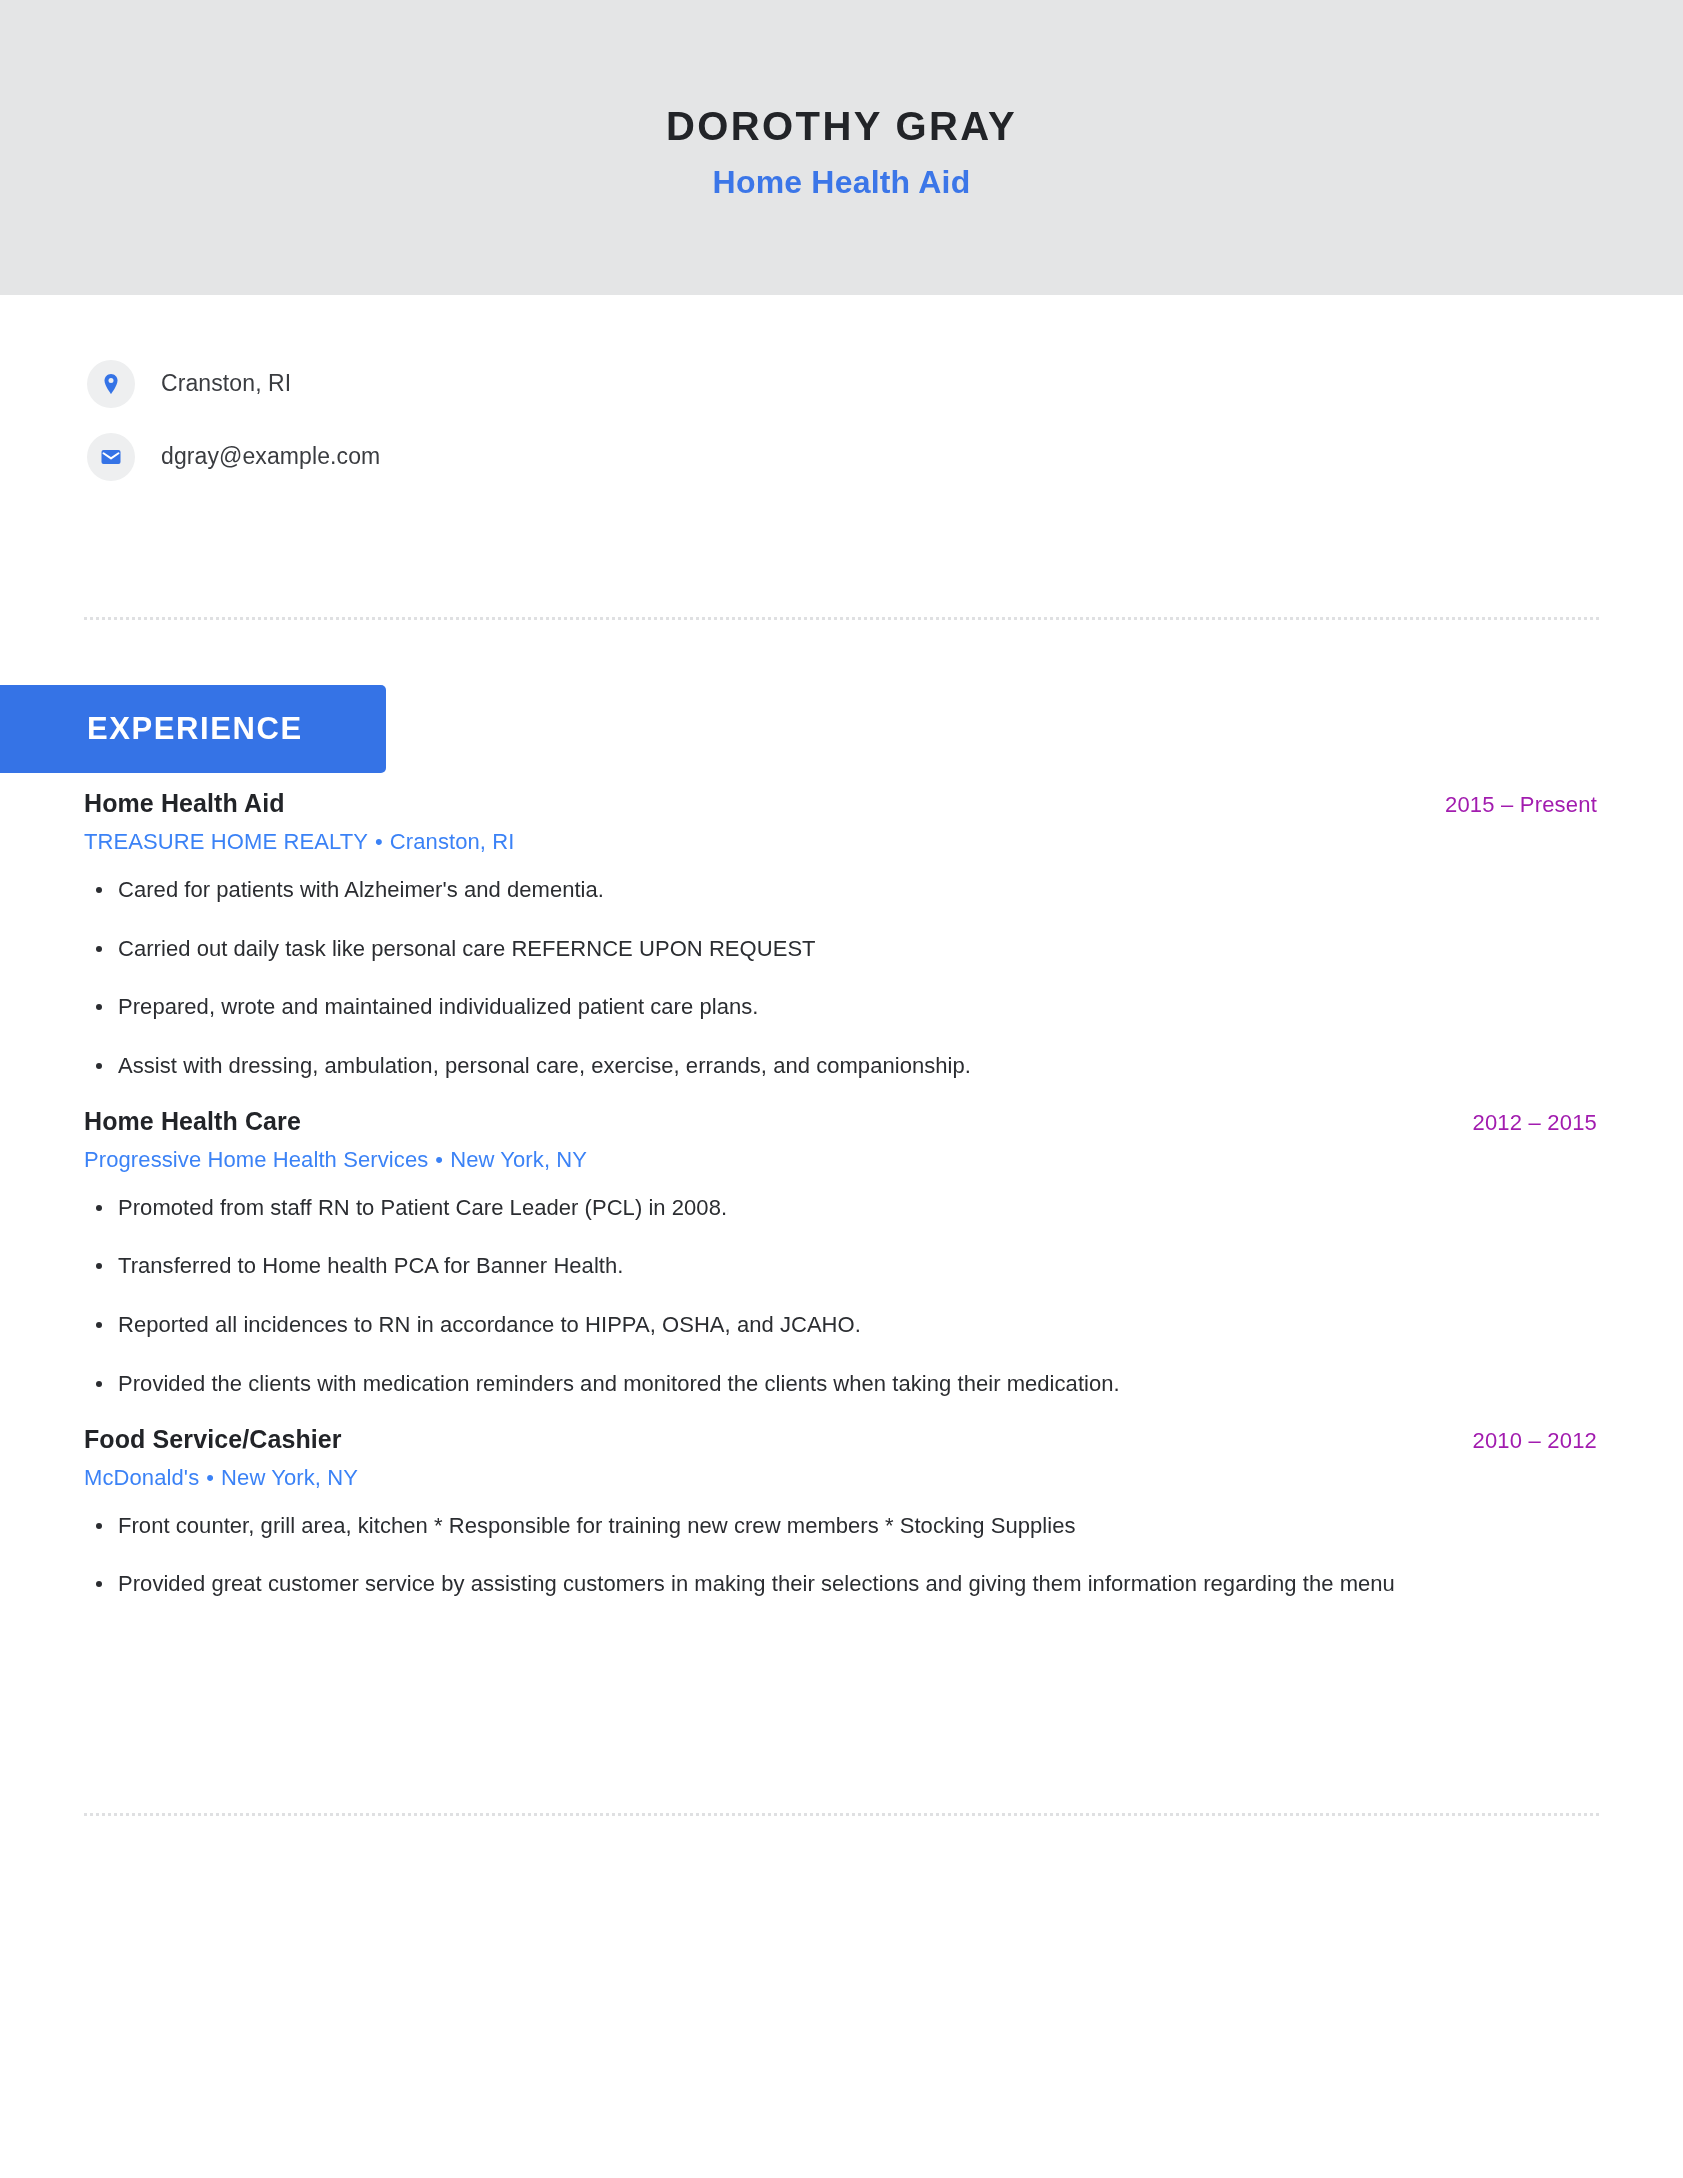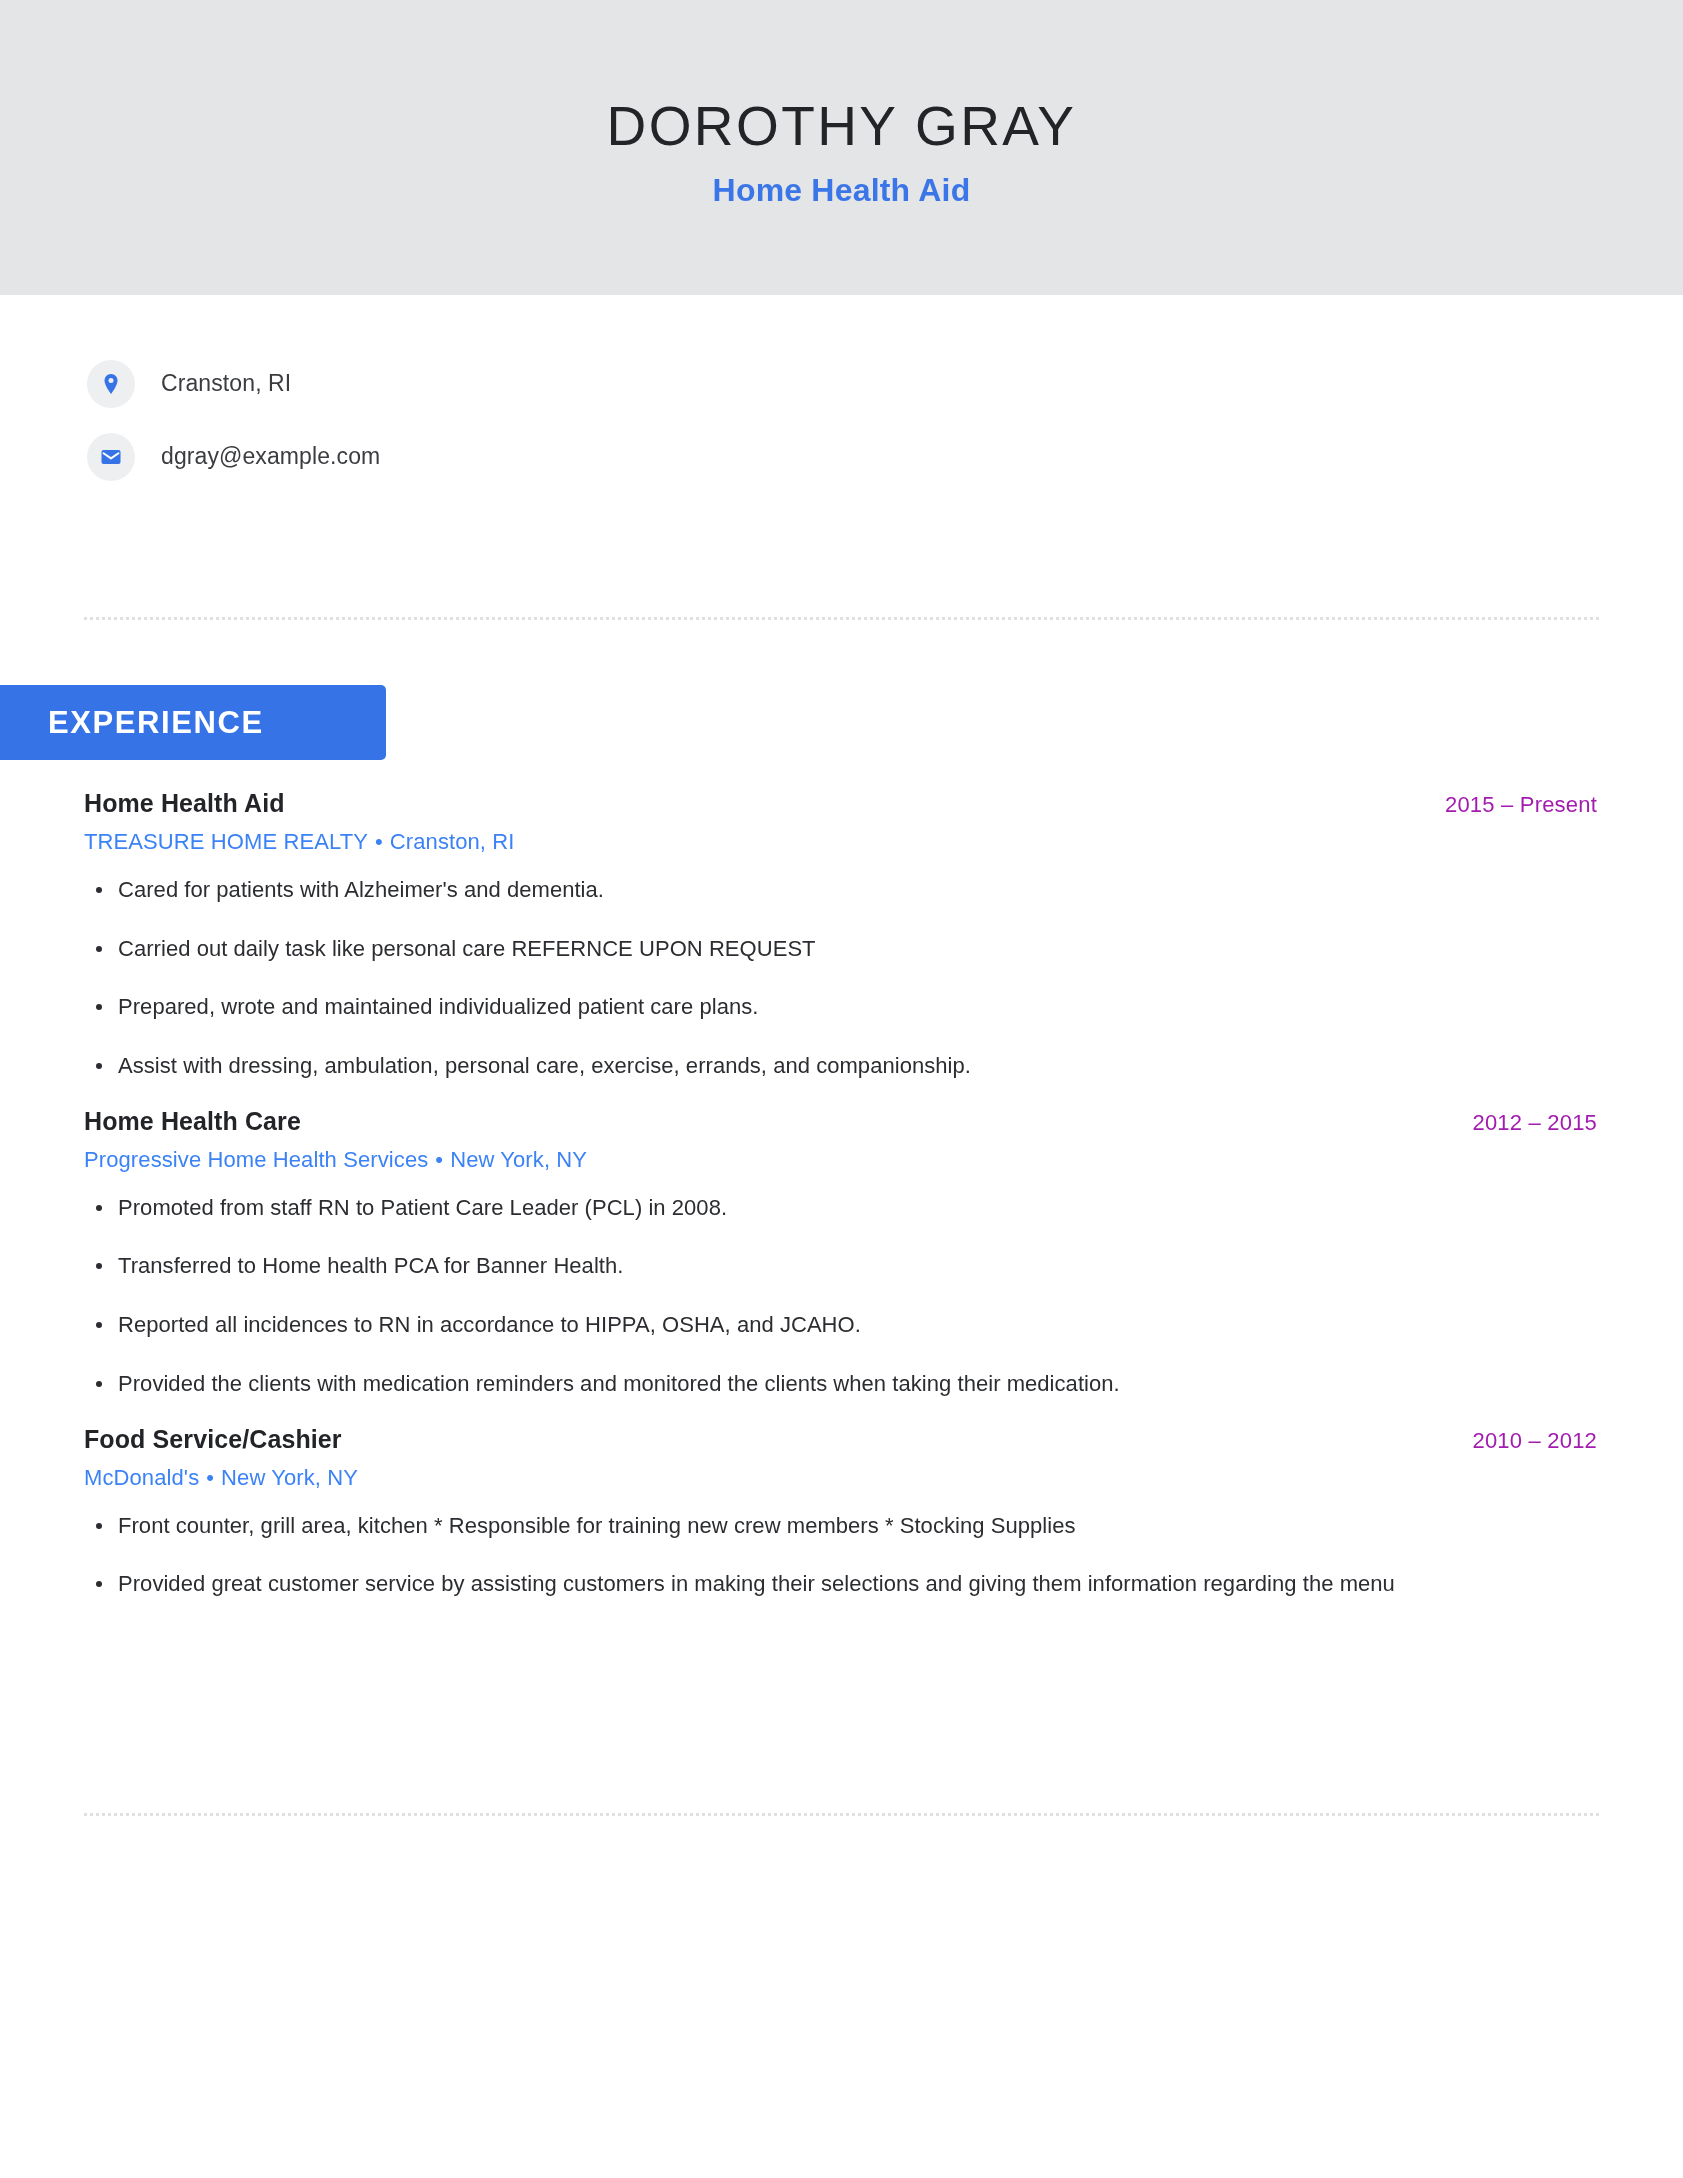--- a/index.html
+++ b/index.html
@@ -30,22 +30,22 @@
     height: 295px;
     background: #e4e5e6;
     display: flex;
     flex-direction: column;
     align-items: center;
     justify-content: center;
     padding-top: 10px;
   }
 
   .name {
-    font-size: 55px;
-    font-weight: normal;
+    font-size: 40px;
+    font-weight: bold;
     letter-spacing: 2.4px;
     color: #222428;
     line-height: 1.1;
     text-align: center;
   }
 
   .job-title-head {
     margin-top: 16px;
     font-size: 32px;
     font-weight: bold;
@@ -96,27 +96,27 @@
   }
   .divider-top { top: 617px; }
   .divider-bottom { top: 1813px; }
 
   
   .section-banner {
     position: absolute;
     left: 0;
     top: 685px;
     width: 386px;
-    height: 75px;
+    height: 88px;
     background: #3573e6;
     border-top-right-radius: 5px;
     border-bottom-right-radius: 5px;
     display: flex;
     align-items: center;
-    padding-left: 48px;
+    padding-left: 87px;
   }
 
   .section-banner-label {
     color: #ffffff;
     font-size: 31px;
     font-weight: bold;
     letter-spacing: 1.6px;
   }
 
   

